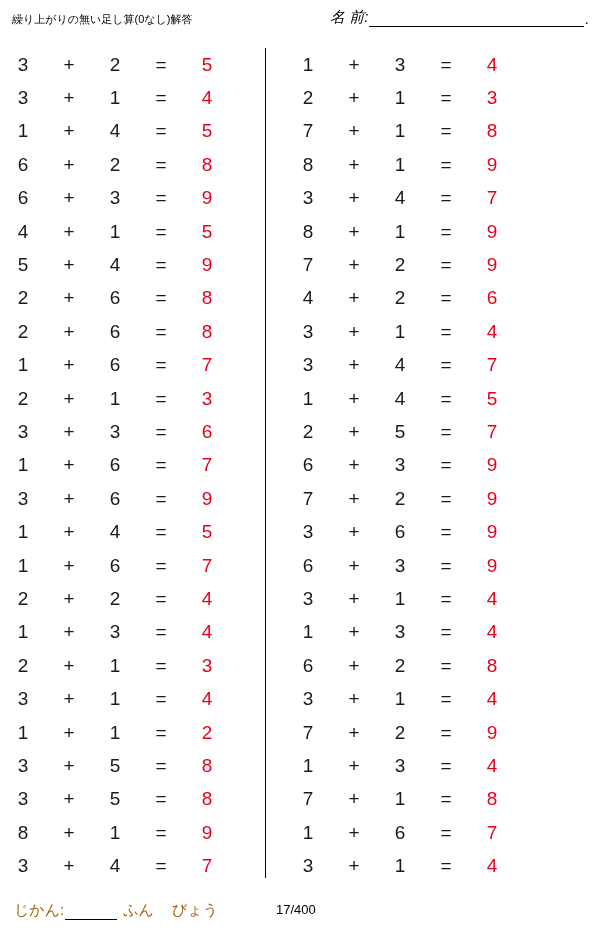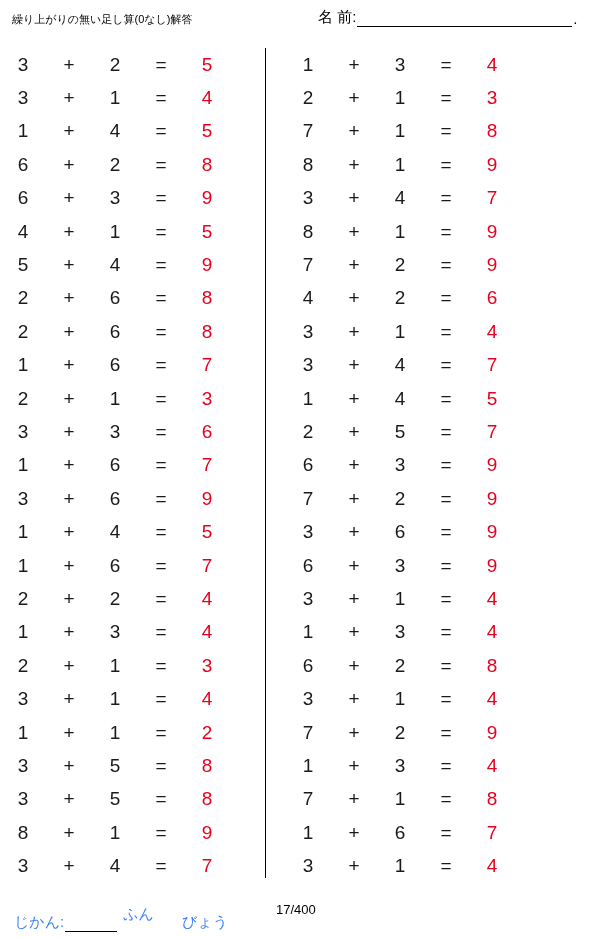--- a/index.html
+++ b/index.html
@@ -35,26 +35,27 @@
     position: absolute;
     left: 12px;
     top: 12px;
     font-size: 11px;
     letter-spacing: 0px;
     white-space: nowrap;
     color: #000;
   }
   .name-block {
     position: absolute;
-    left: 318px;
+    left: 330px;
     top: 8px;
     display: flex;
     align-items: flex-end;
     font-size: 15px;
     color: #000;
+    font-style: italic;
   }
   .name-label {
     white-space: nowrap;
   }
   .name-line {
     display: inline-block;
     width: 215px;
     border-bottom: 1px solid #000;
     height: 17px;
     margin-left: 1px;
@@ -110,41 +111,41 @@
   .footer {
     position: absolute;
     left: 0;
     bottom: 0;
     width: 600px;
     height: 52px;
   }
   .time-block {
     position: absolute;
     left: 14px;
-    bottom: 6px;
+    bottom: 18px;
     display: flex;
     align-items: flex-end;
     font-size: 15px;
-    color: #3b82f6;
+    color: #a16207;
     white-space: nowrap;
   }
   .time-label { margin-right: 1px; }
   .time-line {
     display: inline-block;
     width: 52px;
     border-bottom: 1px solid #000;
     height: 16px;
   }
-  .time-unit1 { margin: 0 10px 8px 6px; }
+  .time-unit1 { margin: 0 10px 0 6px; }
   .time-line2 {
     display: inline-block;
     width: 6px;
     height: 16px;
   }
-  .time-unit2 { margin-left: 12px; }
+  .time-unit2 { margin-left: 2px; }
 
   .page-num {
     position: absolute;
     left: 276px;
     bottom: 21px;
     font-size: 13px;
     color: #000;
   }
   .copyright {
     position: absolute;

